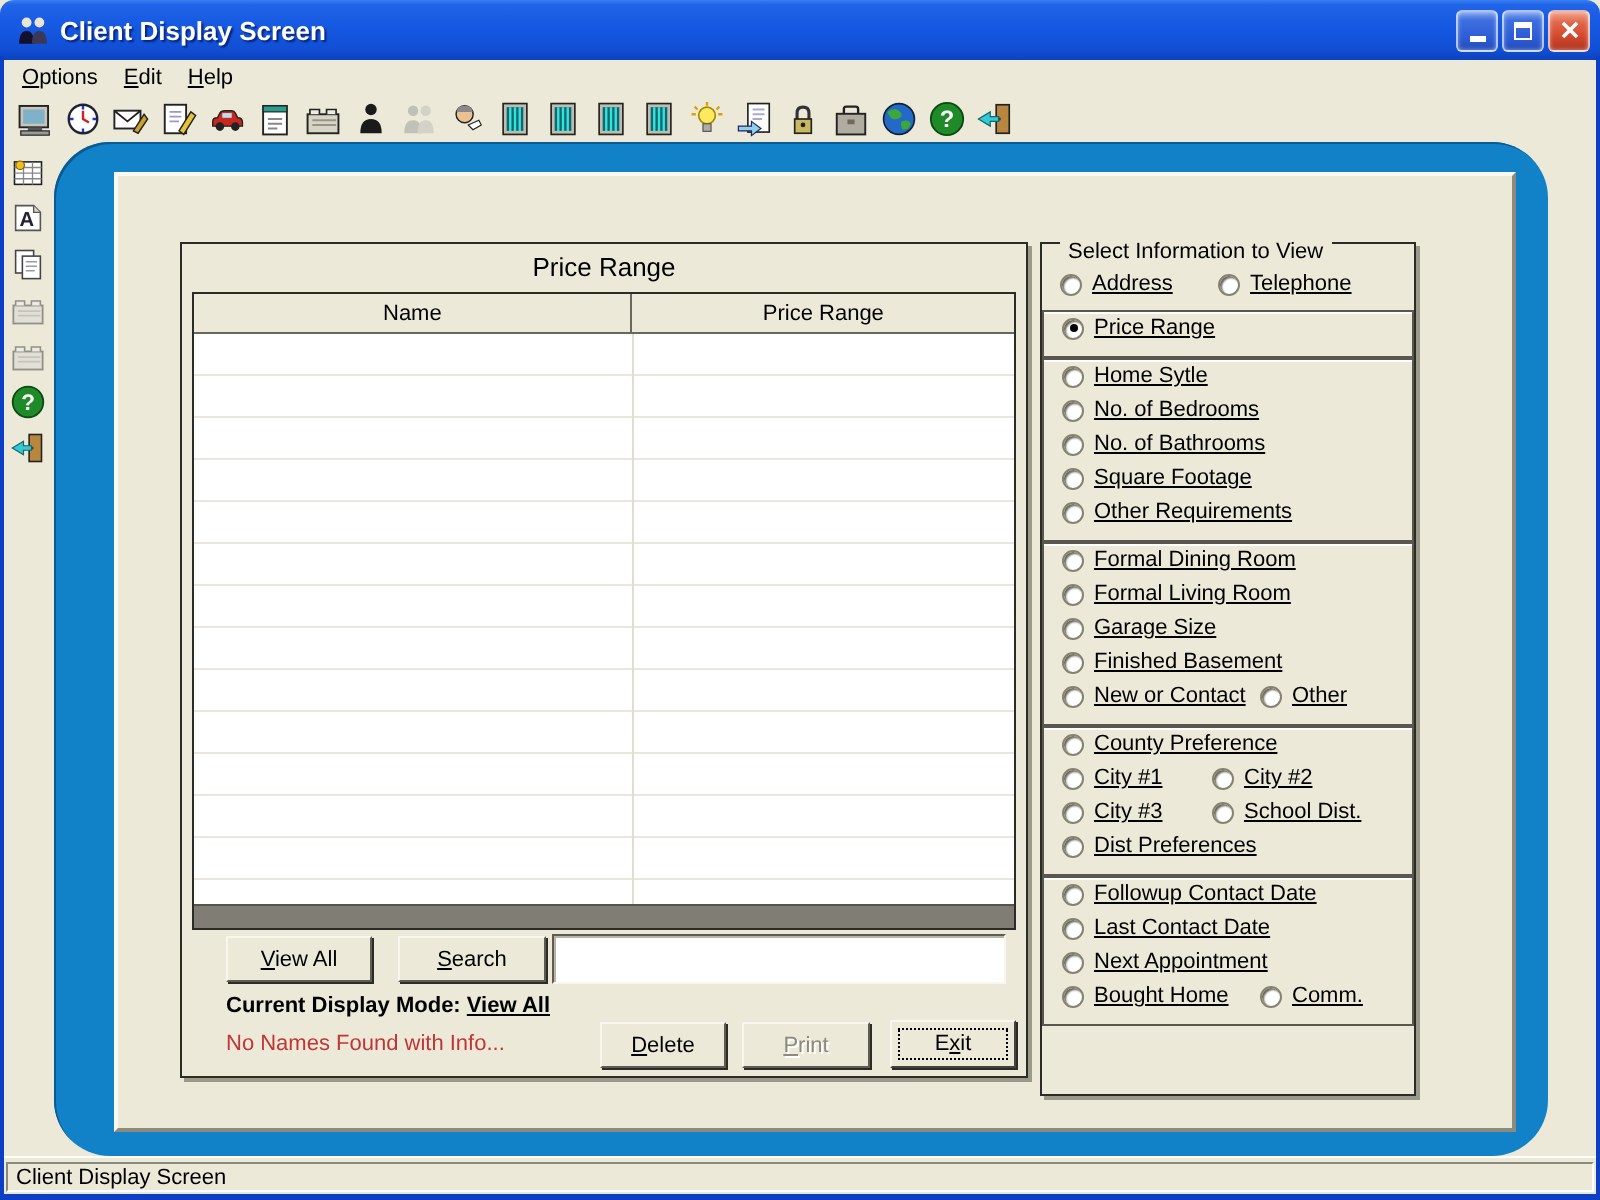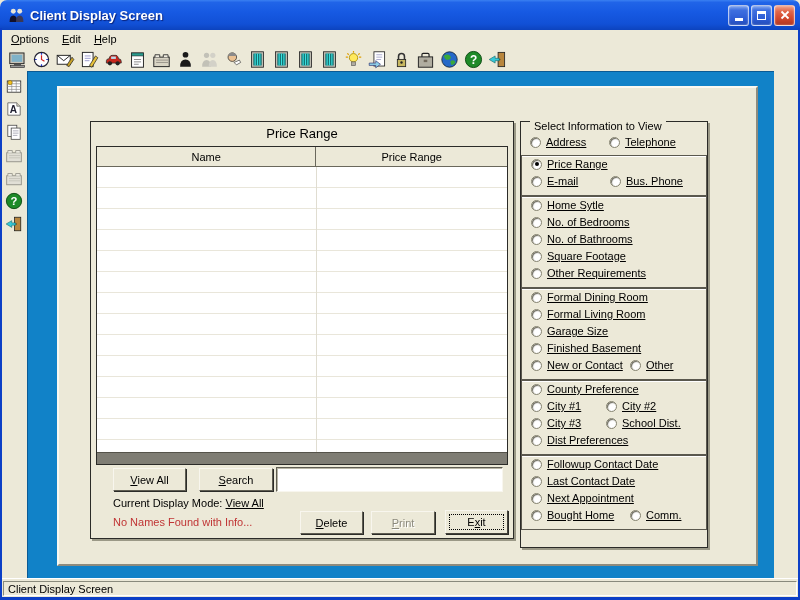--- a/index.html
+++ b/index.html
@@ -30,21 +30,21 @@
   .tbtn{width:24px;height:22px;display:flex;align-items:center;justify-content:center;flex:none;}
   .tbtn .icon{width:19px;height:19px;}
   .icon.disabled{filter:grayscale(1) opacity(.45);}
 
   
   .client{position:absolute;left:0;top:71px;width:800px;height:507px;background:#ECE9D8;}
   .left-strip{position:absolute;left:0;top:0;bottom:0;width:27px;background:#ECE9D8;display:flex;flex-direction:column;align-items:center;padding-top:5px;gap:3px;}
   .sbtn{width:22px;height:20px;display:flex;align-items:center;justify-content:center;flex:none;}
   .sbtn .icon{width:18px;height:18px;}
   .blue{position:absolute;left:27px;top:0;width:747px;height:507px;background:#1182C8;
-    box-shadow:inset 1px 1px 0 #0a5a94;}
+    box-shadow:inset 1px 1px 0 #0a5a94;border-radius:28px;}
 
   
   .form{position:absolute;left:30px;top:15px;width:701px;height:480px;background:#ECE9D8;
     border:2px solid;border-color:#FAF8F0 #8E8B7D #8E8B7D #FAF8F0;}
 
   
   .main-panel{position:absolute;left:31px;top:33px;width:424px;height:418px;background:#ECE9D8;
     border:1px solid #2B2B28;box-shadow:2px 2px 0 rgba(90,88,70,.55);}
   .panel-title{position:absolute;left:0;right:0;top:4px;text-align:center;font-size:13px;color:#000;}
   .grid{position:absolute;left:5px;top:24px;width:412px;height:319px;border:1px solid #2B2B28;background:#fff;}
@@ -55,21 +55,21 @@
     background:repeating-linear-gradient(to bottom,#FFFFFF 0 20px,#E9E6DA 20px 21px);}
   .grid-body::after{content:"";position:absolute;left:53.5%;top:0;bottom:0;width:1px;background:#E0DDD1;}
   .grid-bar{position:absolute;left:0;right:0;bottom:0;height:12px;background:#7F7D74;border-top:1px solid #55534A;}
 
   .btn{position:absolute;background:#ECE9D8;border:1px solid;border-color:#F8F6EE #5F5D52 #5F5D52 #F8F6EE;
     box-shadow:1px 1px 0 #2B2B28;font-size:11px;color:#000;padding:0;cursor:default;}
   .btn-viewall{left:22px;top:346px;width:73px;height:23px;}
   .btn-search{left:108px;top:346px;width:74px;height:23px;}
   .search-box{position:absolute;left:185px;top:345px;width:227px;height:25px;background:#fff;
     border:1px solid;border-color:#5F5D52 #F8F6EE #F8F6EE #5F5D52;box-shadow:inset 1px 1px 0 #B8B5A5;font-size:12px;padding:2px 4px;}
-  .mode-line{position:absolute;left:22px;top:375px;font-size:11px;color:#000;}
+  .mode-line{position:absolute;left:22px;top:375px;font-size:11px;color:#000;font-weight:bold;}
   .mode-val{text-decoration:underline;}
   .red-msg{position:absolute;left:22px;top:394px;font-size:11px;color:#C03535;}
   .btn-delete{left:209px;top:389px;width:63px;height:23px;}
   .btn-print{left:280px;top:389px;width:64px;height:23px;color:#8C8A7D;text-shadow:1px 1px 0 #fff;}
   .btn-exit{left:354px;top:388px;width:63px;height:24px;outline:1px dotted #000;outline-offset:-5px;border-color:#F8F6EE #44423A #44423A #F8F6EE;}
 
   
   .right-panel{position:absolute;left:461px;top:33px;width:188px;height:427px;background:#ECE9D8;
     border:1px solid #2B2B28;box-shadow:2px 2px 0 rgba(90,88,70,.55);padding-left:42px;}
   .rp-caption{position:absolute;top:-2px;left:9px;background:#ECE9D8;padding:0 4px;font-size:11px;color:#000;line-height:13px;}
@@ -432,30 +432,20 @@
                 </label>
             </div>
 
             <div class="rgroup">
               <div class="rp-row">
                 <label class="opt">
                     <span class="radio checked"></span>
                     <span class="olbl">Price Range</span>
                   </label>
               </div>
-              <div class="rp-row">
-                <label class="opt w79">
-                    <span class="radio"></span>
-                    <span class="olbl">E-mail</span>
-                  </label>
-                <label class="opt">
-                    <span class="radio"></span>
-                    <span class="olbl">Bus. Phone</span>
-                  </label>
-              </div>
             </div>
 
             <div class="rgroup">
               <div class="rp-row">
                   <label class="opt">
                     <span class="radio"></span>
                     <span class="olbl">Home Sytle</span>
                   </label>
                 </div>
               <div class="rp-row">

